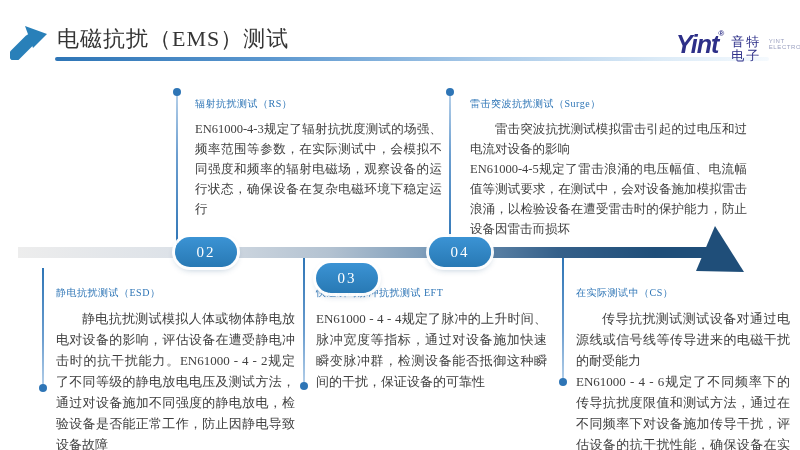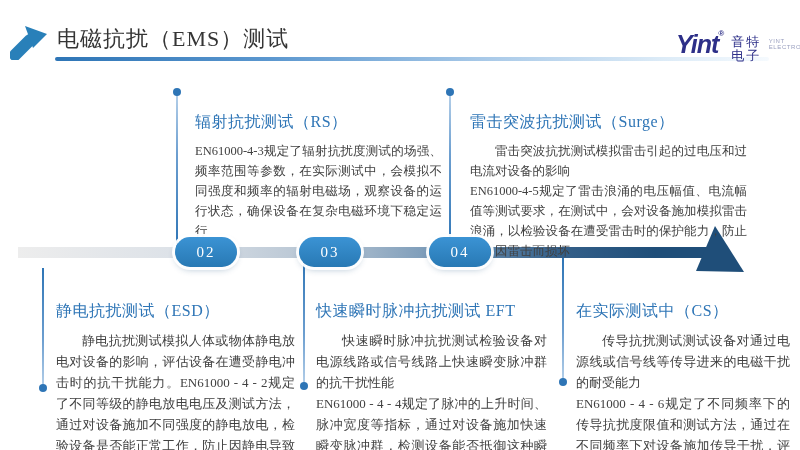--- a/index.html
+++ b/index.html
@@ -35,38 +35,38 @@
     background:linear-gradient(90deg,#ededed 0%,#dde2e8 22%,#b3c2d1 45%,#6e92b3 63%,#35608a 78%,#1f4e79 92%);
   }
   .tl-arrowhead { position:absolute; left:694px; top:226px; width:52px; height:46px; z-index:1; }
   .tl-node {
     position:absolute; top:237px; width:62px; height:30px; z-index:3;
     background:linear-gradient(180deg,#3b93d4,#2879b4); border-radius:16px;
     color:#fff; display:flex; align-items:center; justify-content:center;
     font-size:15px; letter-spacing:2px;
     box-shadow:0 0 0 3px rgba(255,255,255,0.95), 0 3px 6px rgba(31,78,121,0.30);
   }
-  .n1{left:45px;} .n2{left:175px;} .n3{left:299px;} .n4{left:429px;} .n5{left:553px;}
+  .n1{left:45px;} .n2{left:175px;} .n3{left:316px;margin-top:26px;} .n4{left:429px;} .n5{left:553px;}
 
   
   .connector { position:absolute; width:2px; z-index:0; }
   .conn-down { background:linear-gradient(180deg,#2e75b6 0%,#6d9fd0 60%,#b7d1ea 100%); }
   .conn-up   { background:linear-gradient(180deg,#b7d1ea 0%,#6d9fd0 40%,#2e75b6 100%); }
   .c-rs    { left:176px; top:92px;  height:155px; }
   .c-surge { left:449px; top:92px;  height:155px; }
   .c-esd   { left:42px;  top:268px; height:120px; }
   .c-eft   { left:303px; top:258px; height:128px; }
   .c-cs    { left:562px; top:258px; height:124px; }
   .conn-dot { position:absolute; left:-3px; width:8px; height:8px; border-radius:50%;
               background:#2e75b6; }
   .dot-top { top:-4px; } .dot-bottom { bottom:-4px; }
 
   
   .section { position:absolute; z-index:2; }
-  .sec-title { font-size:16px; color:#2e75b6; margin:15px 0 8px 0; font-weight:normal;
+  .sec-title { font-size:10px; color:#2e75b6; margin:0 0 8px 0; font-weight:normal;
                letter-spacing:0.5px; white-space:nowrap; }
   .sec-body p { margin:0; color:#404040; text-align:justify; }
   .top-block  .sec-body p { font-size:12.5px; line-height:20px; }
   .bot-block  .sec-body p { font-size:13px;   line-height:21px; }
   .indent { text-indent:2em; }
 
   .s-rs    { left:195px; top:97px;  width:247px; }
   .s-surge { left:470px; top:97px;  width:277px; }
   .s-esd   { left:56px;  top:286px; width:239px; }
   .s-eft   { left:316px; top:286px; width:231px; }
@@ -134,21 +134,20 @@
   <div class="section bot-block s-esd">
     <h3 class="sec-title">静电抗扰测试（ESD）</h3>
     <div class="sec-body">
       <p class="indent">静电抗扰测试模拟人体或物体静电放电对设备的影响，评估设备在遭受静电冲击时的抗干扰能力。EN61000 - 4 - 2规定了不同等级的静电放电电压及测试方法，通过对设备施加不同强度的静电放电，检验设备是否能正常工作，防止因静电导致设备故障</p>
     </div>
   </div>
 
   <div class="section bot-block s-eft">
     <h3 class="sec-title">快速瞬时脉冲抗扰测试 EFT</h3>
     <div class="sec-body">
-      <p class="indent">快速瞬时脉冲抗扰测试检验设备对电源线路或信号线路上快速瞬变脉冲群的抗干扰性能</p>
       <p>EN61000 - 4 - 4规定了脉冲的上升时间、脉冲宽度等指标，通过对设备施加快速瞬变脉冲群，检测设备能否抵御这种瞬间的干扰，保证设备的可靠性</p>
     </div>
   </div>
 
   <div class="section bot-block s-cs">
     <h3 class="sec-title">在实际测试中（CS）</h3>
     <div class="sec-body">
       <p class="indent">传导抗扰测试测试设备对通过电源线或信号线等传导进来的电磁干扰的耐受能力</p>
       <p>EN61000 - 4 - 6规定了不同频率下的传导抗扰度限值和测试方法，通过在不同频率下对设备施加传导干扰，评估设备的抗干扰性能，确保设备在实际使用中不受传导干扰的影响</p>
     </div>

